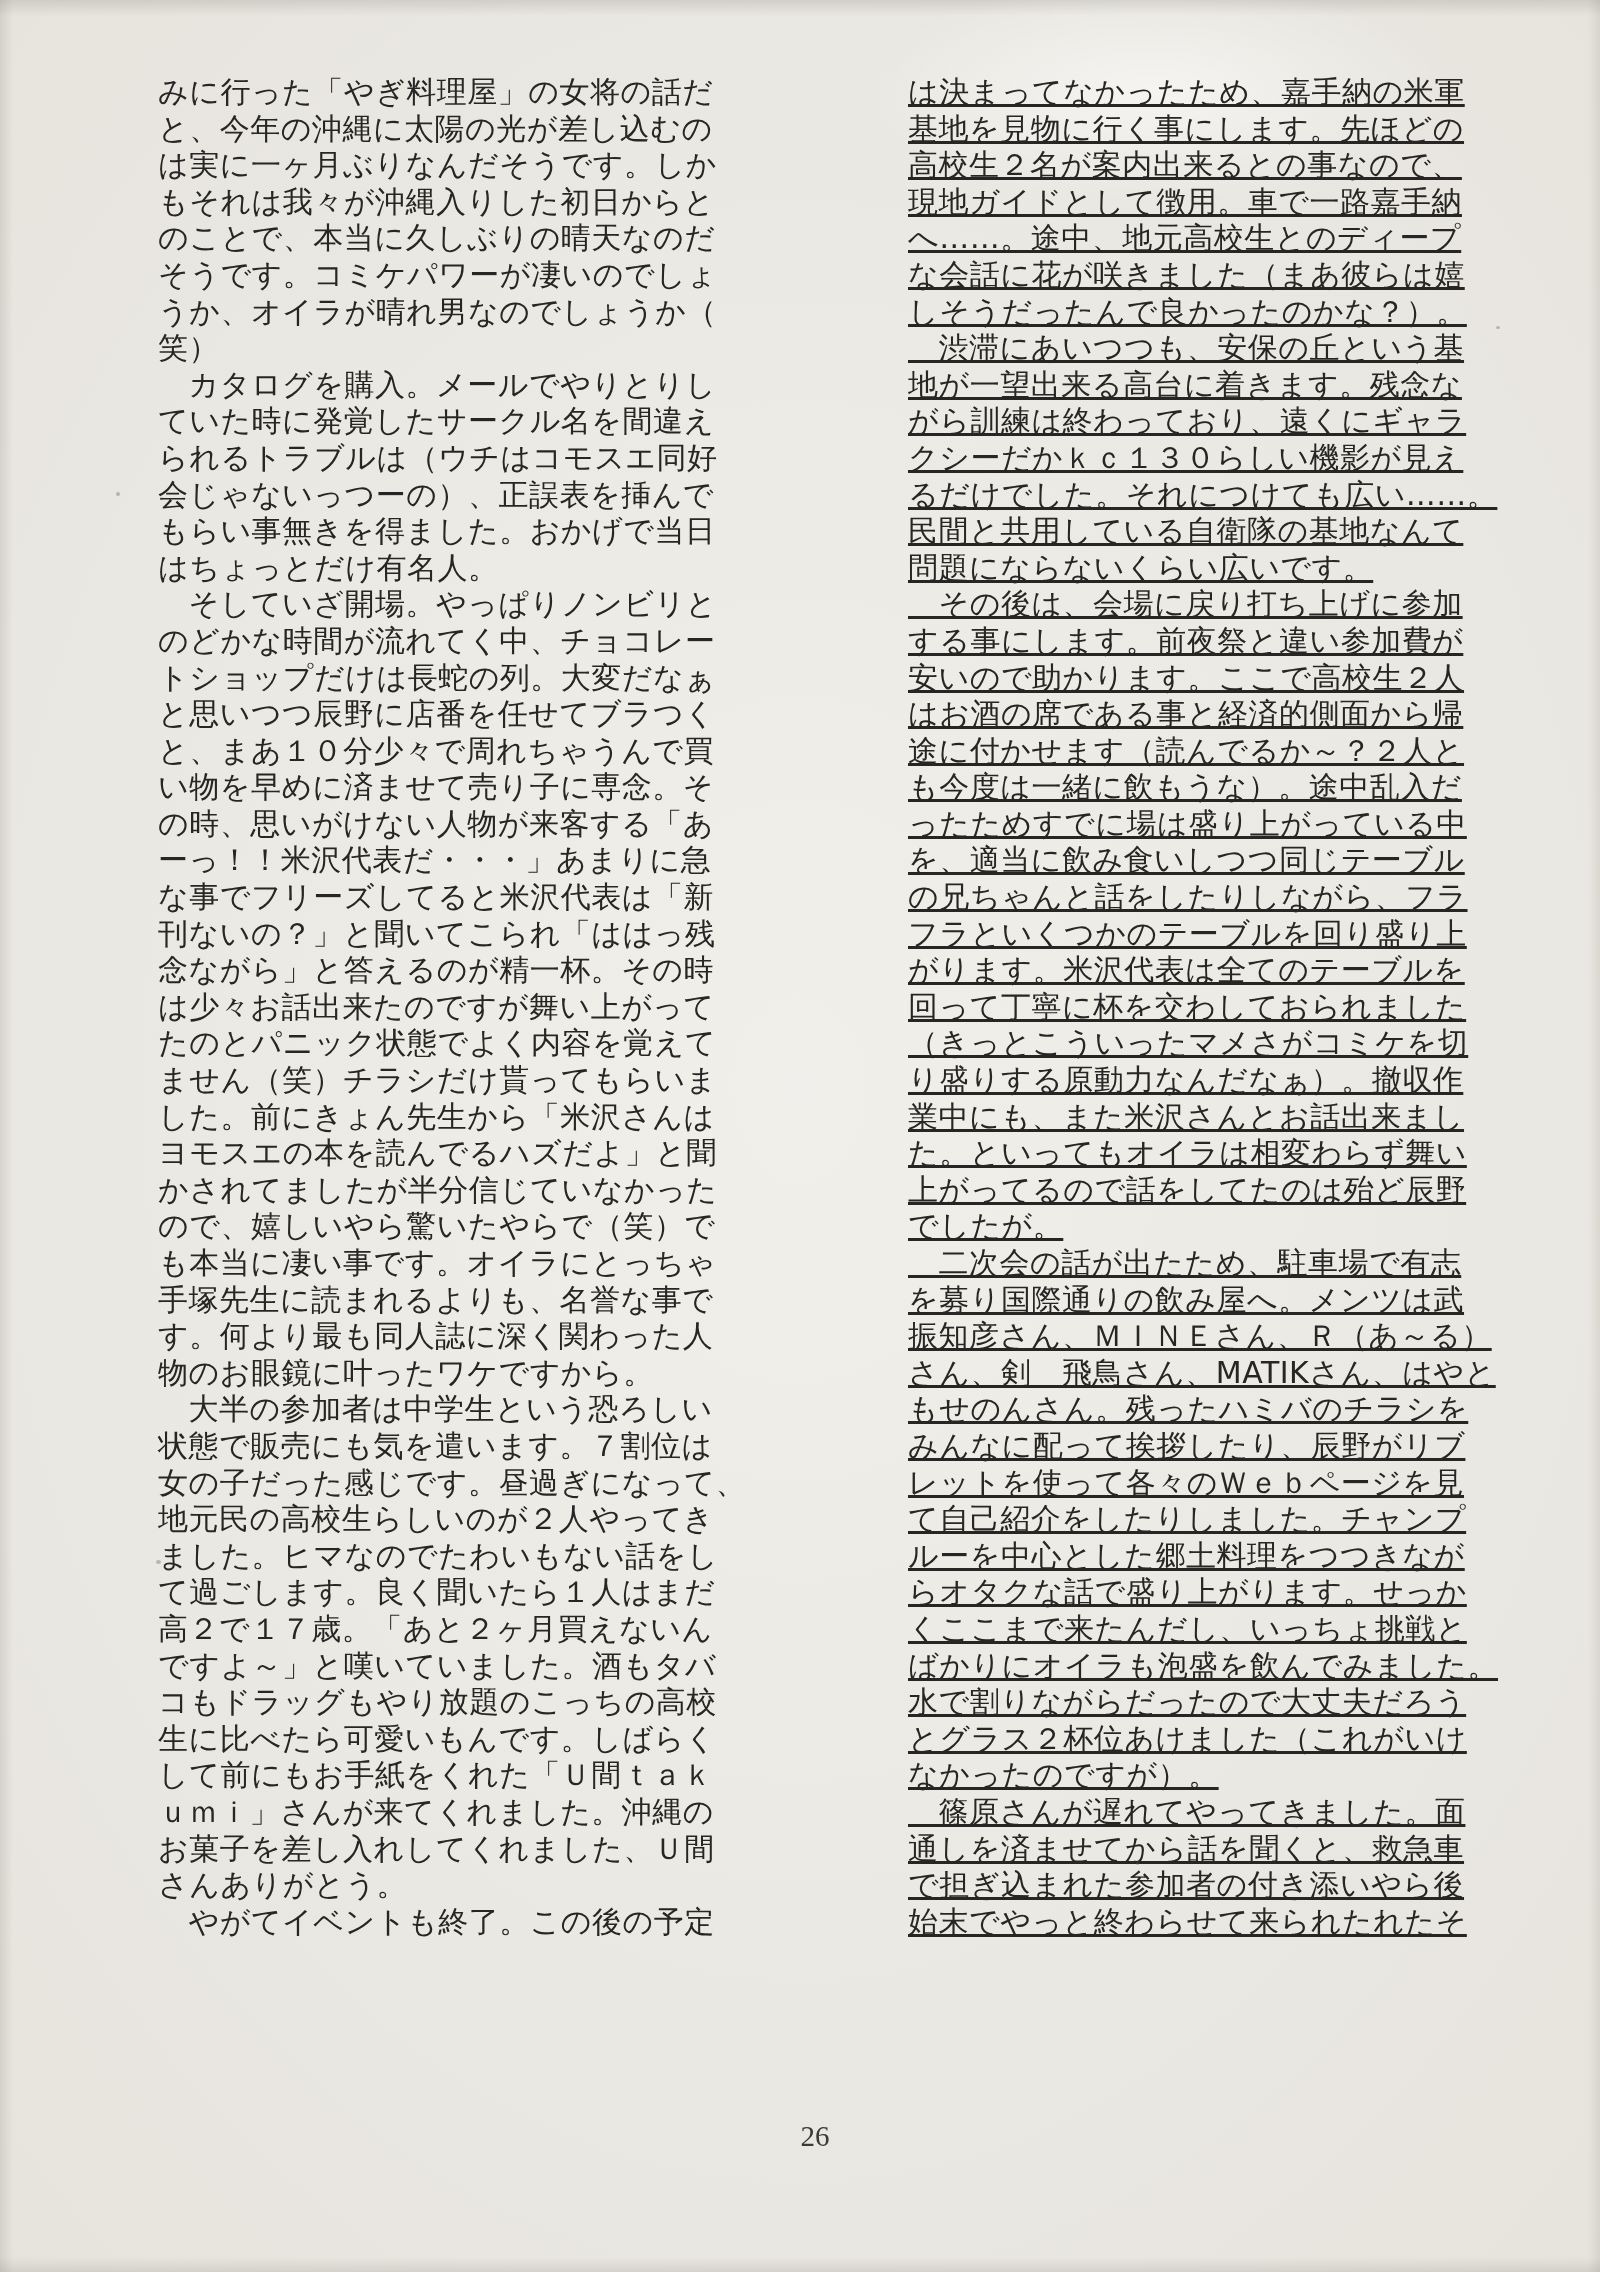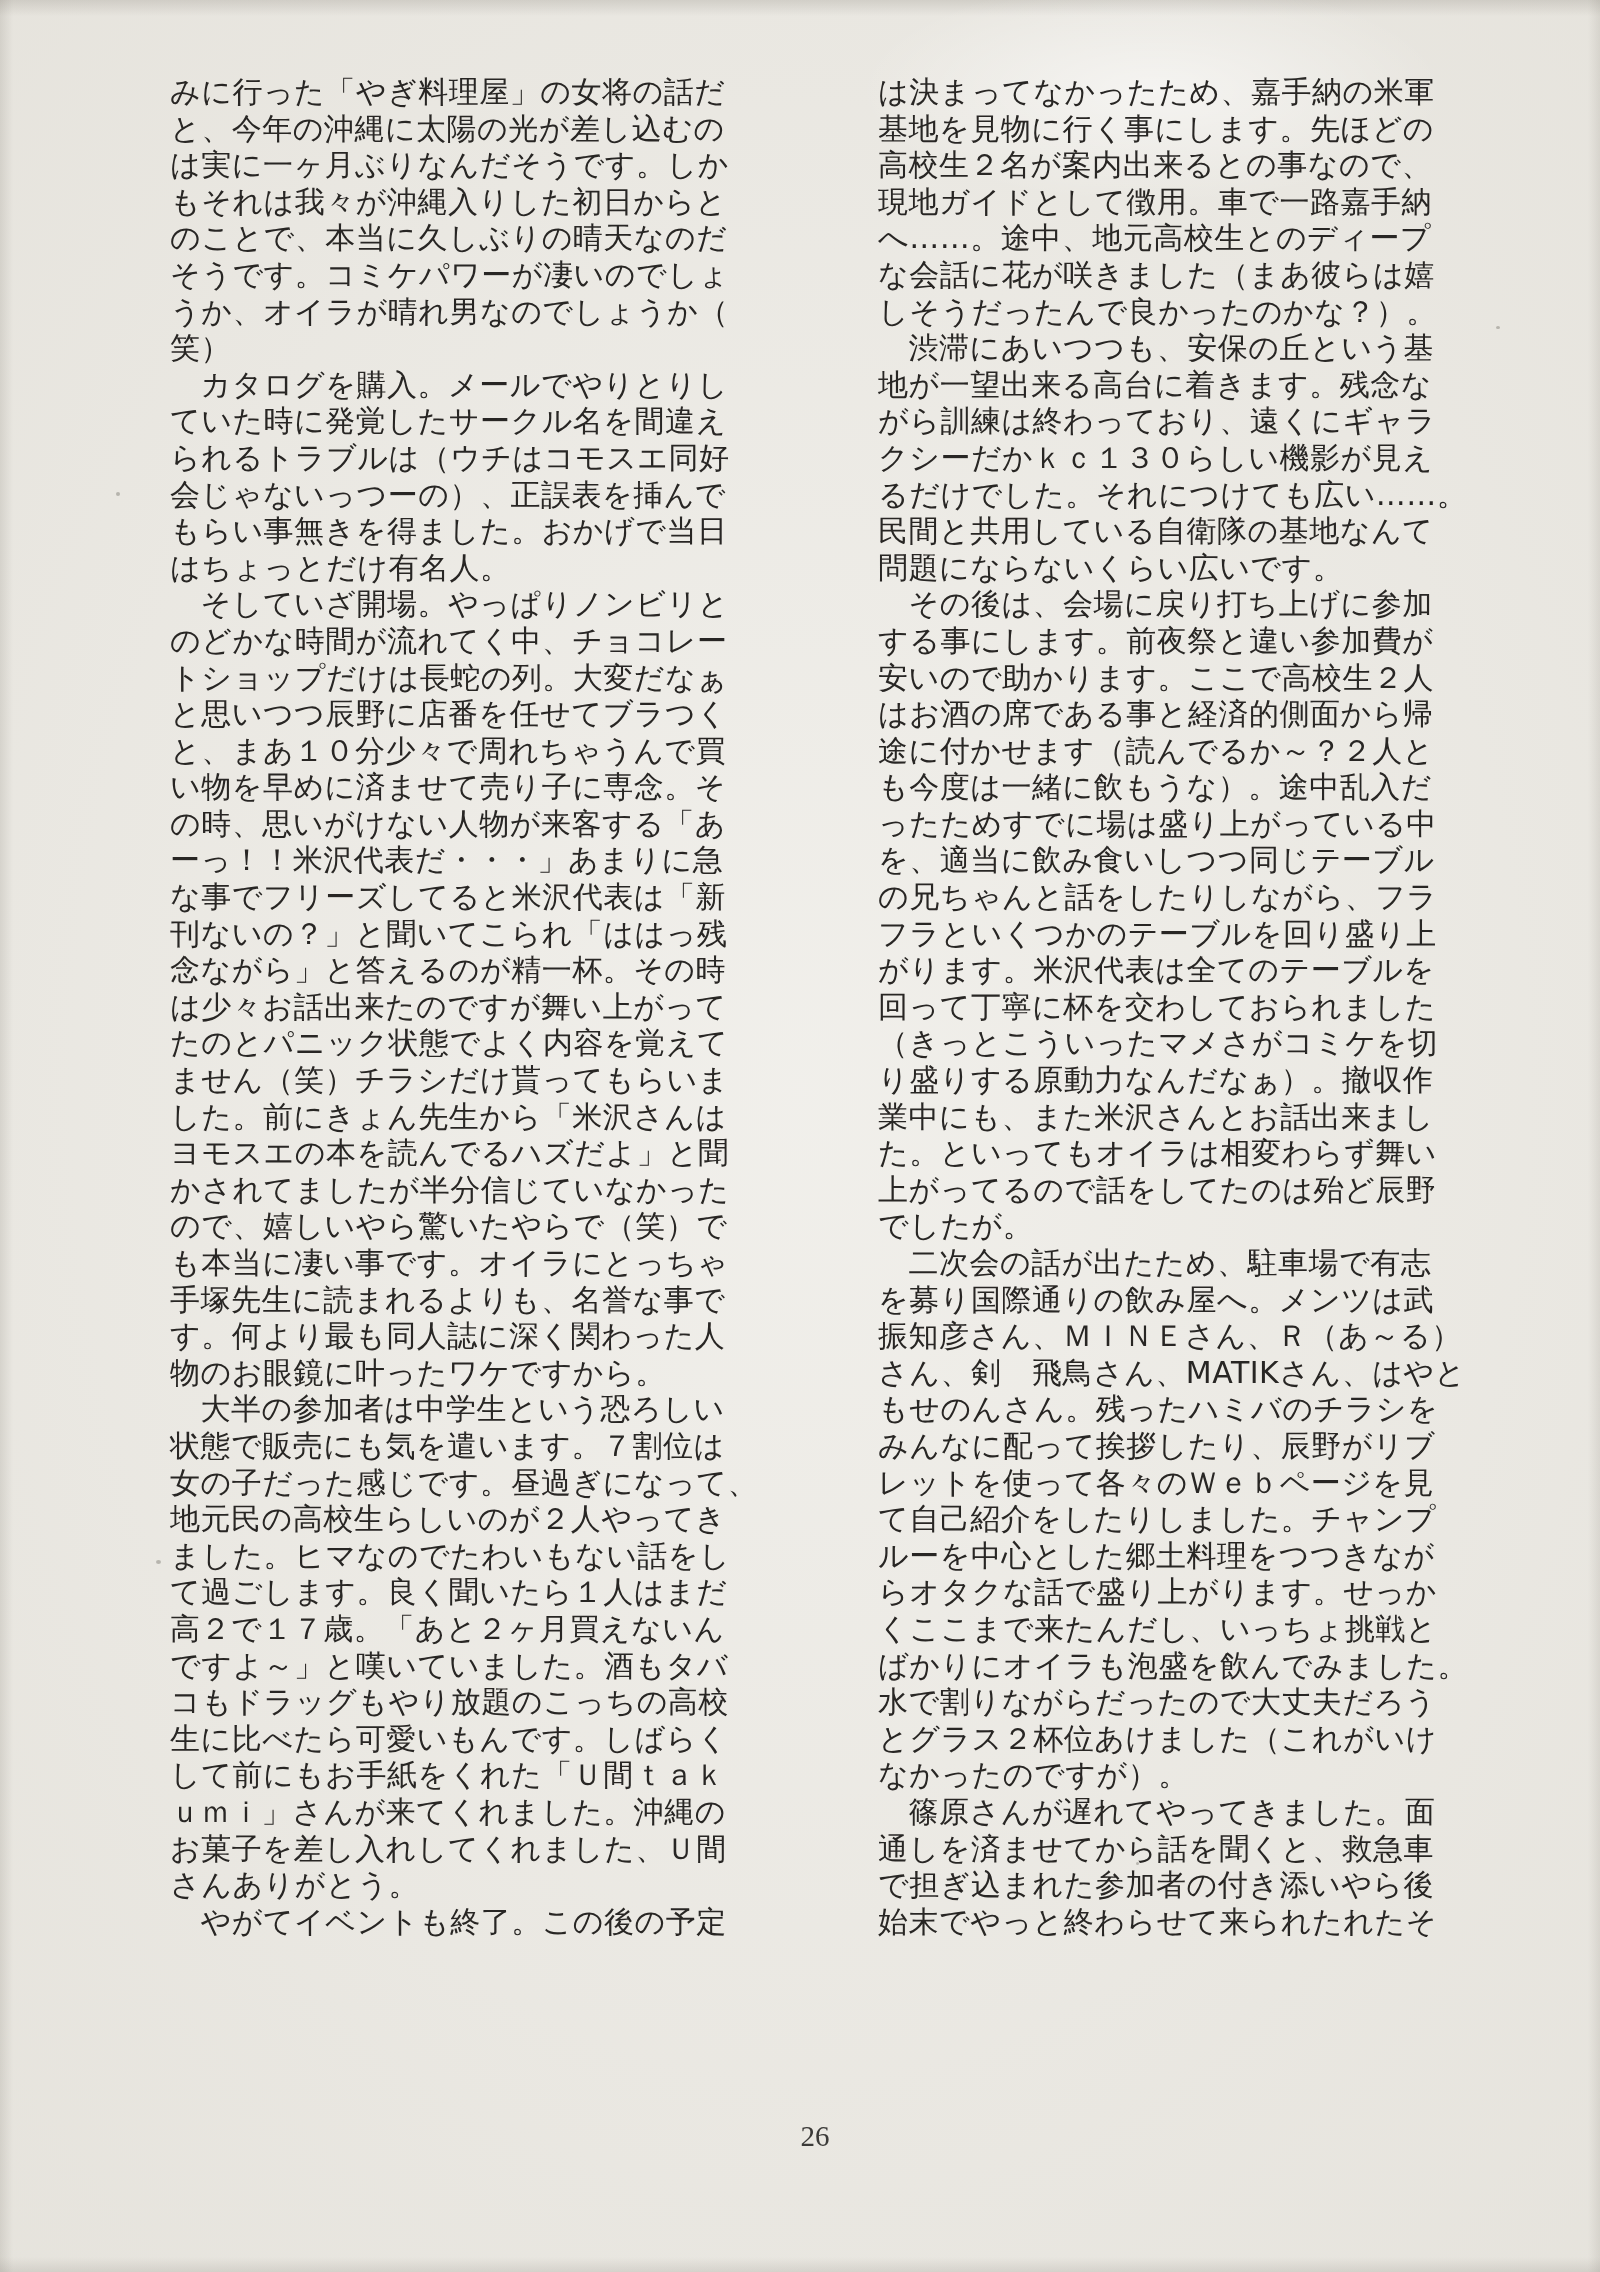--- a/index.html
+++ b/index.html
@@ -28,22 +28,22 @@
   .column {
     position: absolute;
     top: 74px;
     color: var(--ink, #282624);
     font-size: 30px;
     line-height: 36.6px;
     letter-spacing: 0.5px;
     white-space: pre-wrap;
     text-align: left;
   }
-  .column.left  { left: 170px; width: 590px; }
-  .column.right { left: 878px; width: 595px; }
+  .column.left  { left: 158px; width: 590px; }
+  .column.right { left: 908px; width: 595px; text-decoration: underline; }
   .page-number {
     position: absolute;
     left: 775px;
     top: 2120px;
     width: 80px;
     text-align: center;
     font-family: "Liberation Serif", serif;
     font-size: 29px;
     color: #3b3a38;
   }

